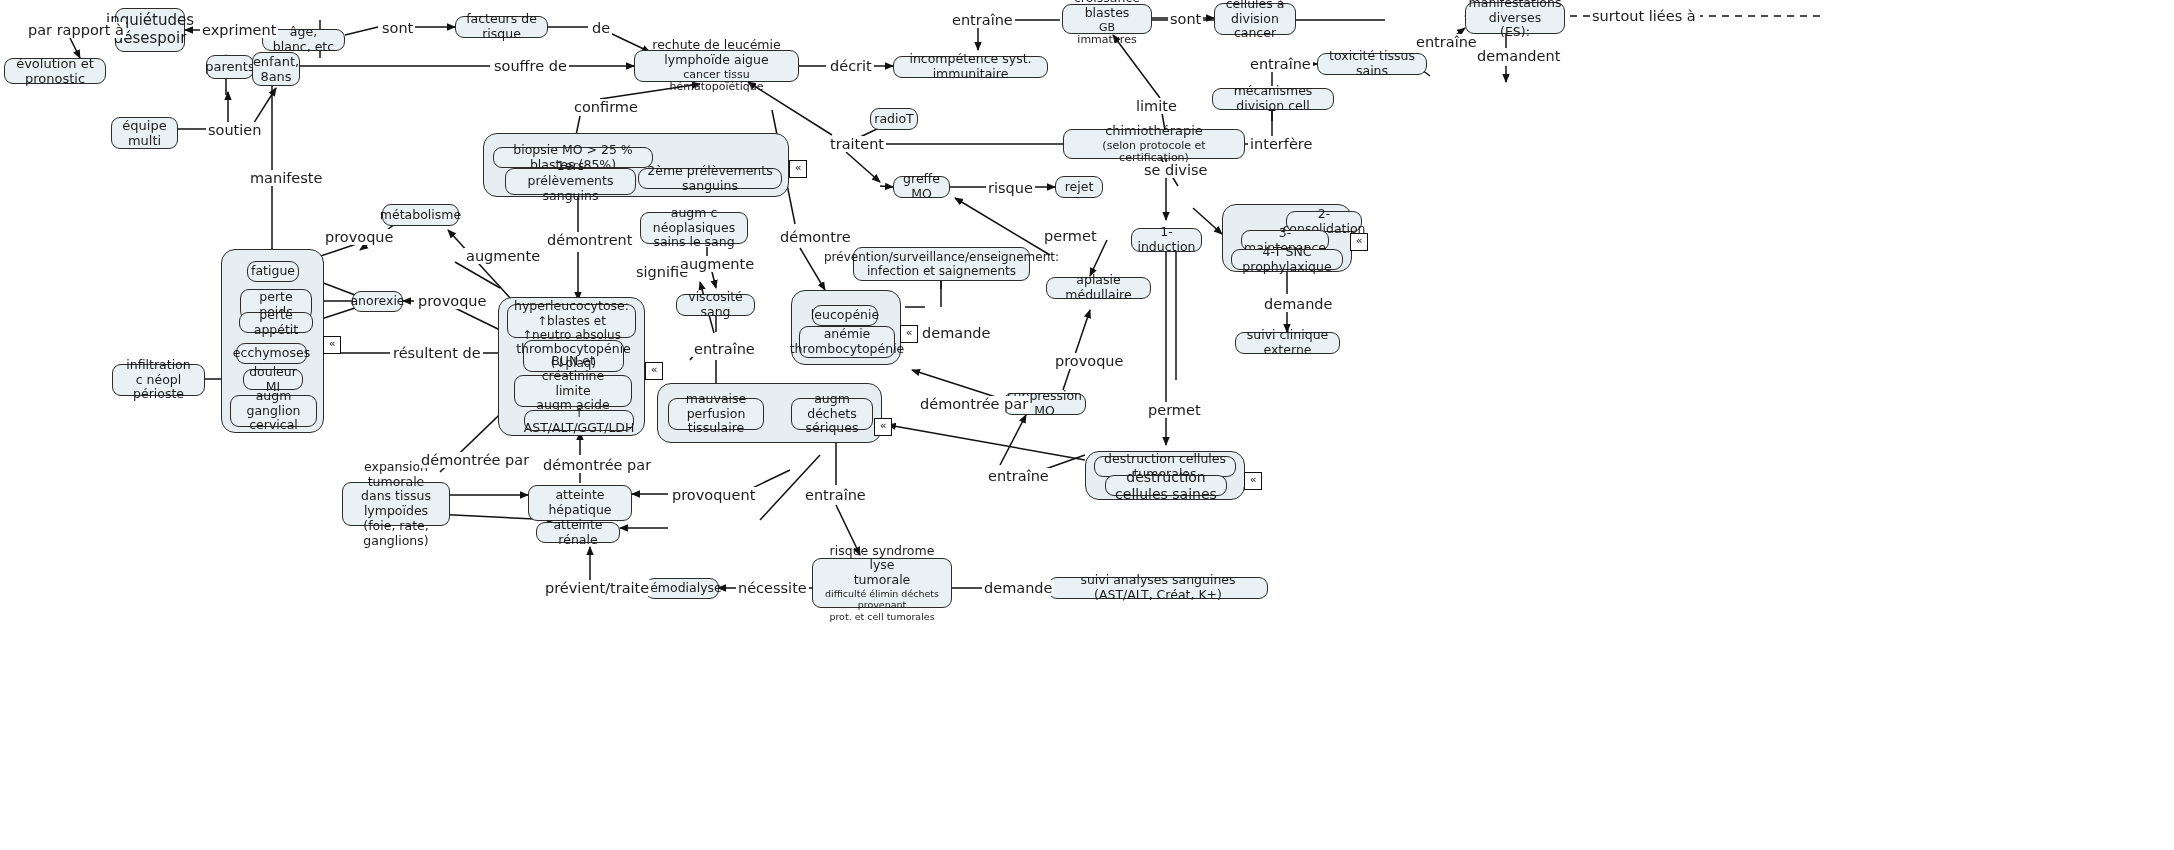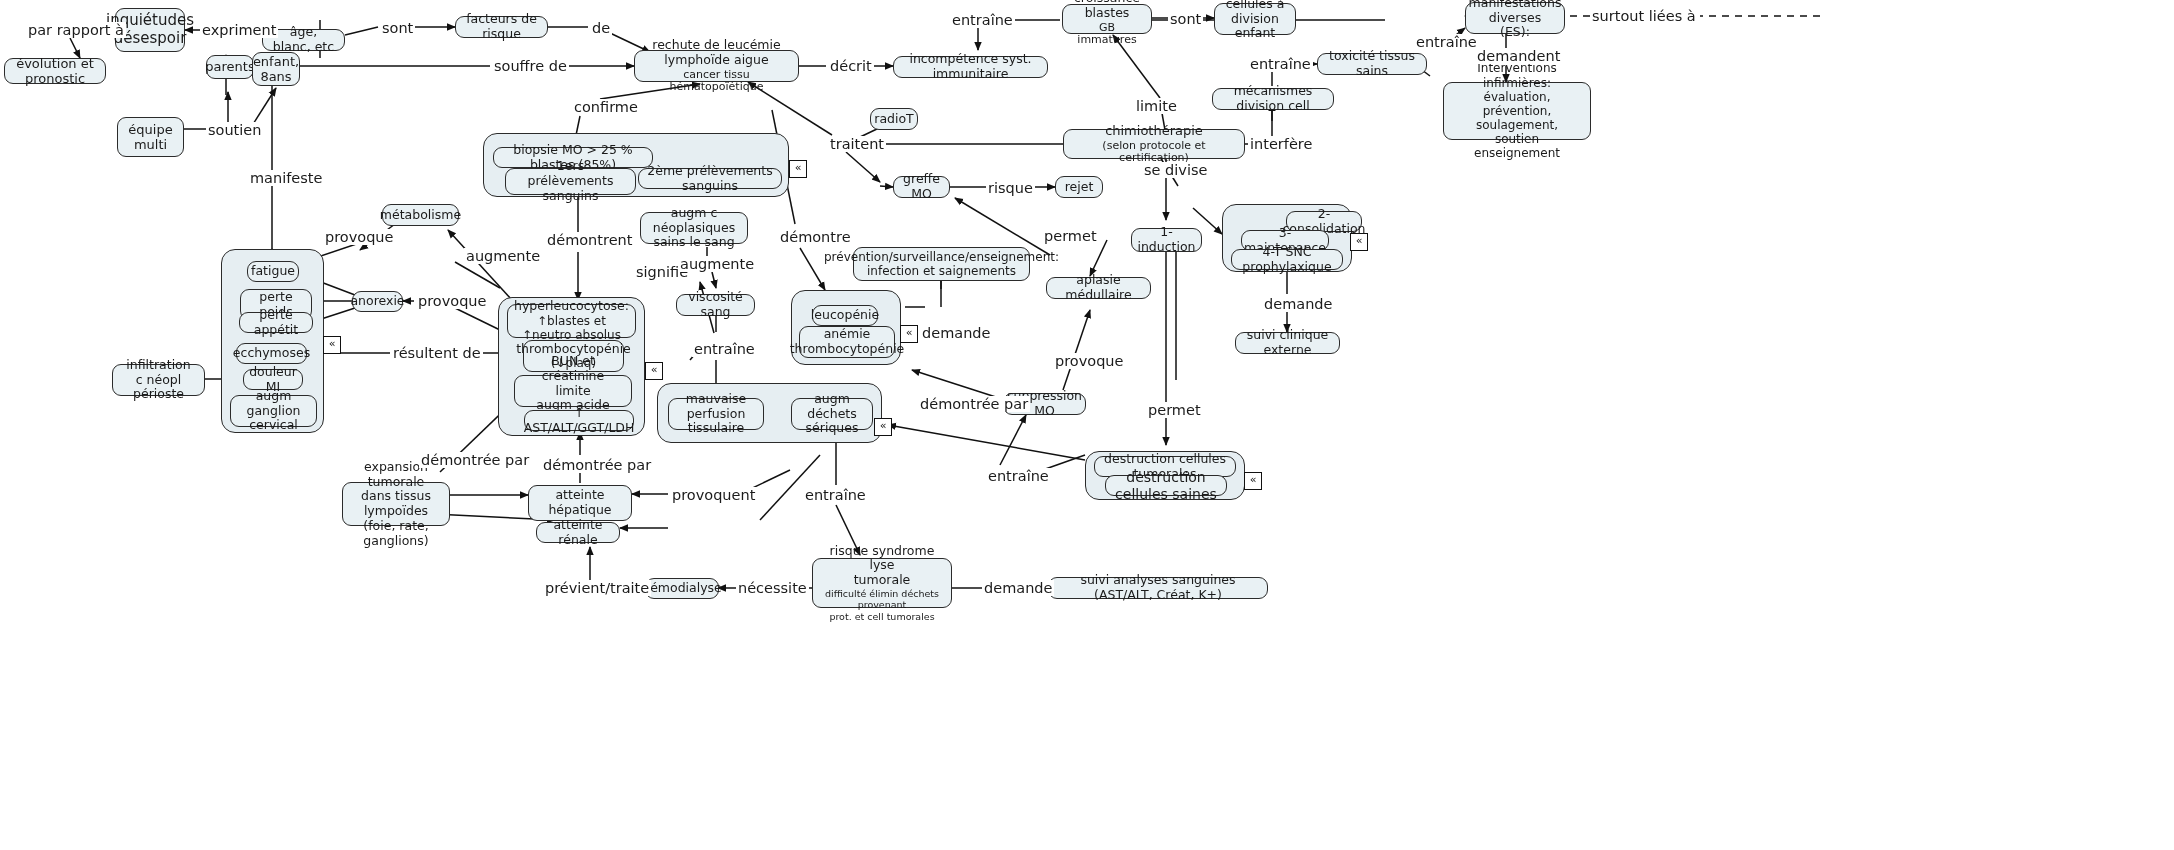--- a/index.html
+++ b/index.html
@@ -242,21 +242,21 @@
 
   <div class="node" style="left:252px;top:52px;width:48px;height:34px;">
     <span style="font-size:13px;">enfant,</span>
     <span style="font-size:13px;">8ans</span>
   </div>
 
   <div class="node" style="left:262px;top:29px;width:83px;height:22px;">
     <span style="font-size:12.5px;">âge, blanc, etc</span>
   </div>
 
-  <div class="node" style="left:117px;top:117px;width:67px;height:40px;">
+  <div class="node" style="left:111px;top:117px;width:67px;height:32px;">
     <span style="font-size:13px;">équipe multi</span>
   </div>
 
   <div class="lbl" style="left:206px;top:122px;">soutien</div>
   <div class="lbl" style="left:380px;top:20px;">sont</div>
   <div class="lbl" style="left:492px;top:58px;">souffre de</div>
   <div class="lbl" style="left:590px;top:20px;">de</div>
   <div class="lbl" style="left:248px;top:170px;">manifeste</div>
 
   <div class="node" style="left:455px;top:16px;width:93px;height:22px;">
@@ -279,39 +279,33 @@
 
   <div class="node" style="left:1062px;top:4px;width:90px;height:30px;">
     <span style="font-size:12.5px;">croissance blastes</span>
     <span class="sub">GB immatures</span>
   </div>
 
   <div class="lbl" style="left:1168px;top:11px;">sont</div>
 
   <div class="node" style="left:1214px;top:3px;width:82px;height:32px;">
     <span style="font-size:12.5px;">cellules à</span>
-    <span style="font-size:12.5px;">division enfant</span>
+    <span style="font-size:12.5px;">division cancer</span>
   </div>
 
   <div class="lbl" style="left:1590px;top:8px;">surtout liées à</div>
 
   <div class="node" style="left:1465px;top:2px;width:100px;height:32px;">
     <span style="font-size:12.5px;">manifestations</span>
     <span style="font-size:12.5px;">diverses (ES):</span>
   </div>
 
   <div class="lbl" style="left:1414px;top:34px;">entraîne</div>
   <div class="lbl" style="left:1475px;top:48px;">demandent</div>
 
-  <div class="node" style="left:1443px;top:82px;width:148px;height:58px;">
-    <span style="font-size:12px;">Interventions infirmières:</span>
-    <span style="font-size:12px;">évaluation, prévention,</span>
-    <span style="font-size:12px;">soulagement, soutien</span>
-    <span style="font-size:12px;">enseignement</span>
-  </div>
 
   <div class="lbl" style="left:1248px;top:56px;">entraîne</div>
 
   <div class="node" style="left:1317px;top:53px;width:110px;height:22px;">
     <span style="font-size:12.5px;">toxicité tissus sains</span>
   </div>
 
   <div class="node" style="left:1212px;top:88px;width:122px;height:22px;">
     <span style="font-size:12.5px;">mécanismes division cell</span>
   </div>

